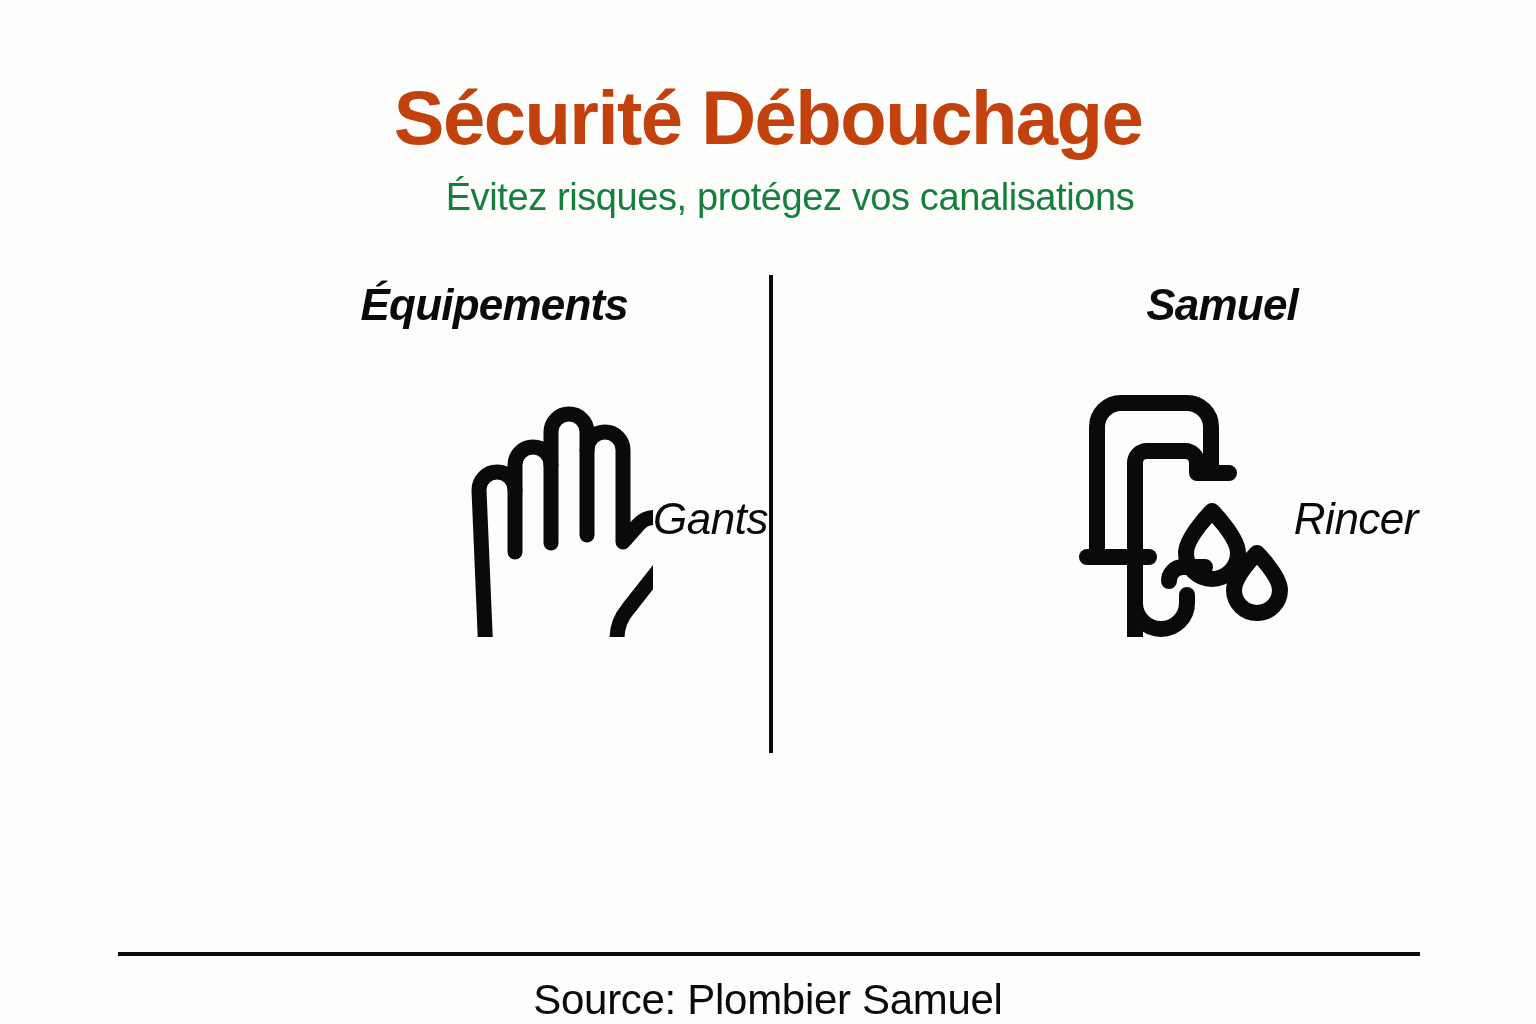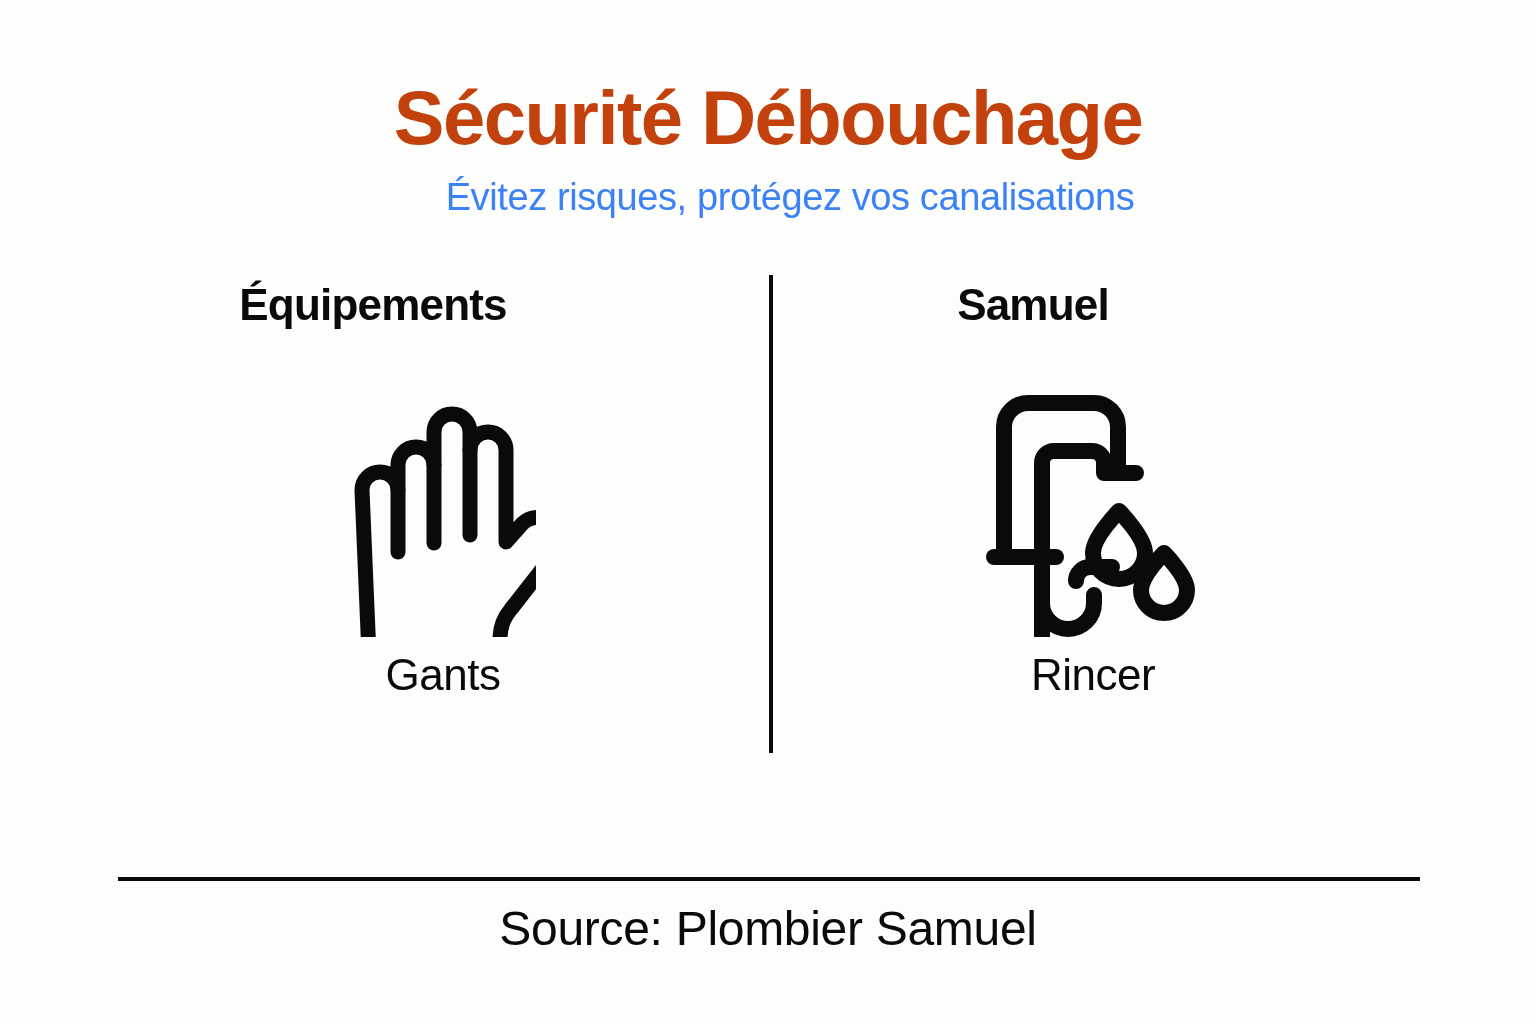--- a/index.html
+++ b/index.html
@@ -35,21 +35,21 @@
     letter-spacing: -1.5px;
     line-height: 1.05;
     color: #c2410c;
   }
 
   .subtitle {
     margin-top: 18px;
     font-size: 38px;
     font-weight: 400;
     letter-spacing: -0.4px;
-    color: #3b82f6;
+    color: #15803d;
     padding-left: 44px;
   }
 
   
   .columns {
     position: relative;
     margin-top: 42px;
     display: flex;
     flex: 0 0 auto;
     height: 492px;
@@ -62,21 +62,22 @@
     top: 14px;
     width: 4px;
     height: 478px;
     background: #0a0a0a;
   }
 
   .col {
     width: 50%;
     display: flex;
     flex-direction: column;
-    align-items: center;
+    align-items: flex-end;
+    font-style: italic;
   }
 
   .col-head {
     font-size: 44px;
     font-weight: 700;
     letter-spacing: -0.8px;
     line-height: 1;
     margin-top: 22px;
   }
 
@@ -88,21 +89,21 @@
     display: flex;
     gap: 58px;
     align-items: flex-end;
     justify-content: center;
   }
 
   .col-right .items { gap: 18px; }
 
   .item {
     display: flex;
-    flex-direction: column;
+    flex-direction: row;
     align-items: center;
   }
 
   .icon-box {
     height: 252px;
     display: flex;
     align-items: flex-end;
     justify-content: center;
   }
 
@@ -125,24 +126,23 @@
 
   .divider-h {
     height: 4px;
     background: #0a0a0a;
     width: 1302px;
   }
 
   .source {
     margin-top: 20px;
     text-align: center;
-    font-size: 48px;
+    font-size: 42px;
     font-weight: 400;
     letter-spacing: -0.3px;
-    padding-bottom: 68px;
   }
 </style>
 </head>
 <body>
 
 <div class="card">
 
   <div class="header">
     <h1 class="title">Sécurité Débouchage</h1>
     <p class="subtitle">Évitez risques, protégez vos canalisations</p>

